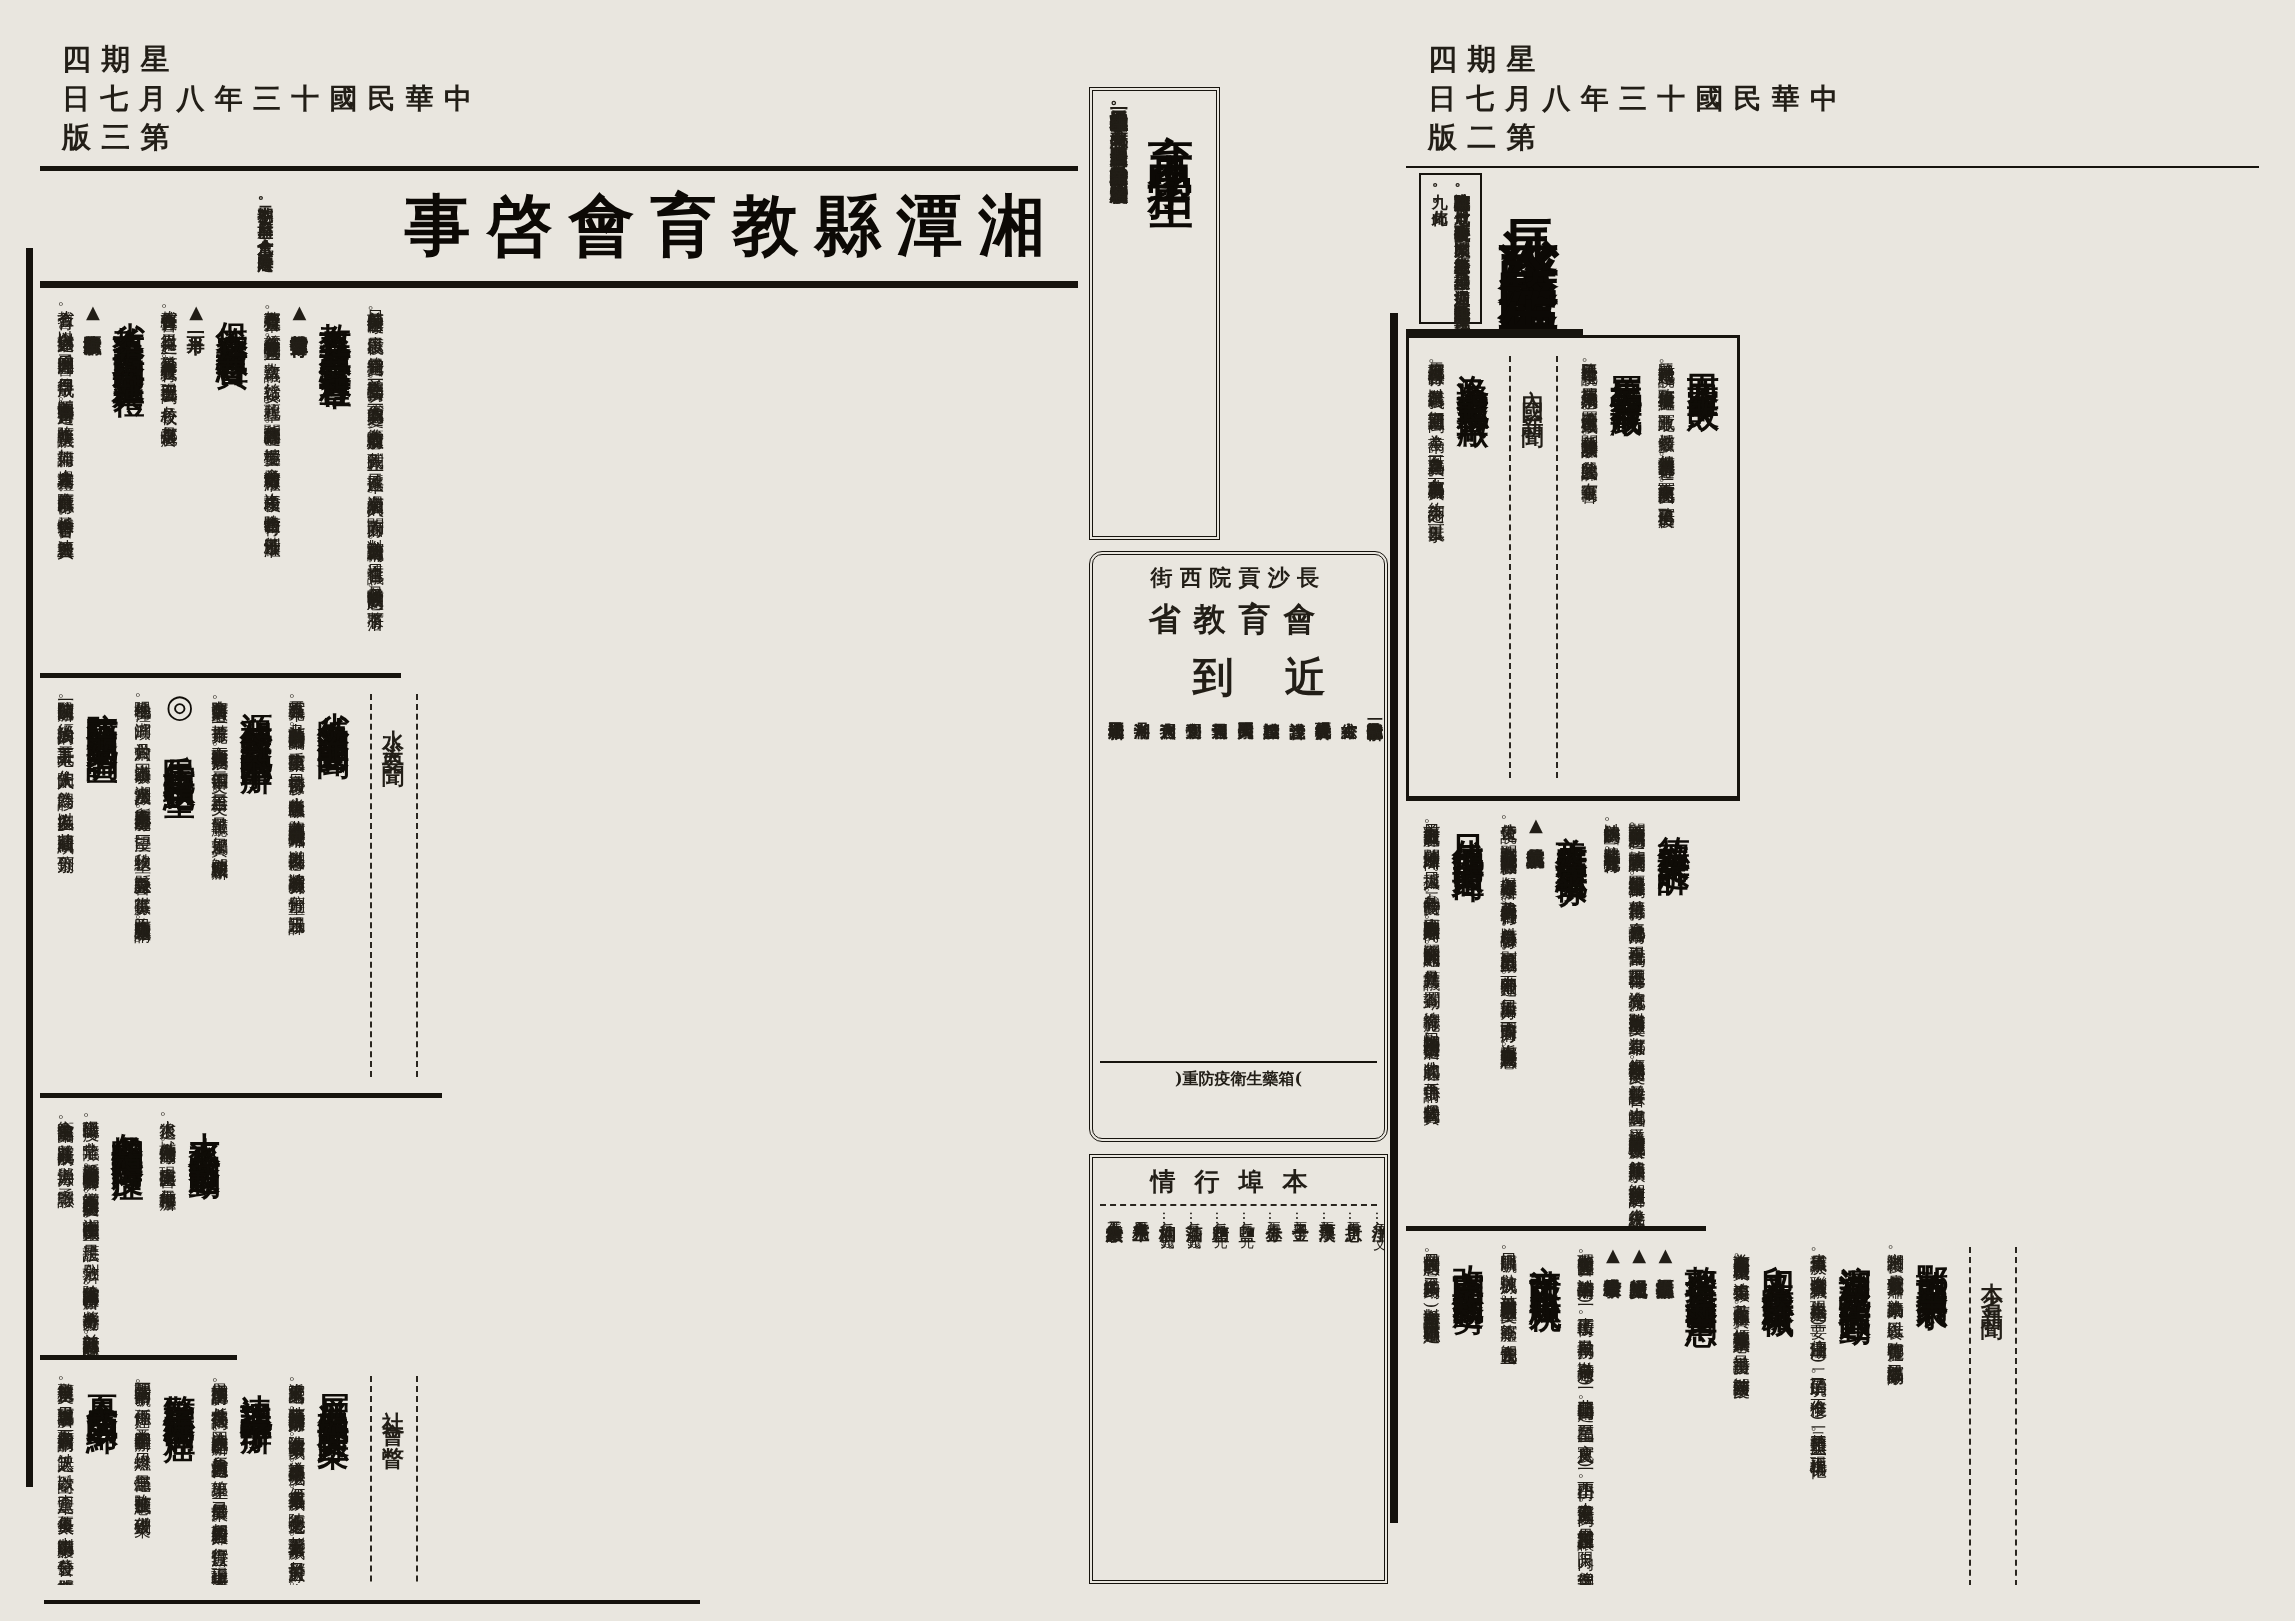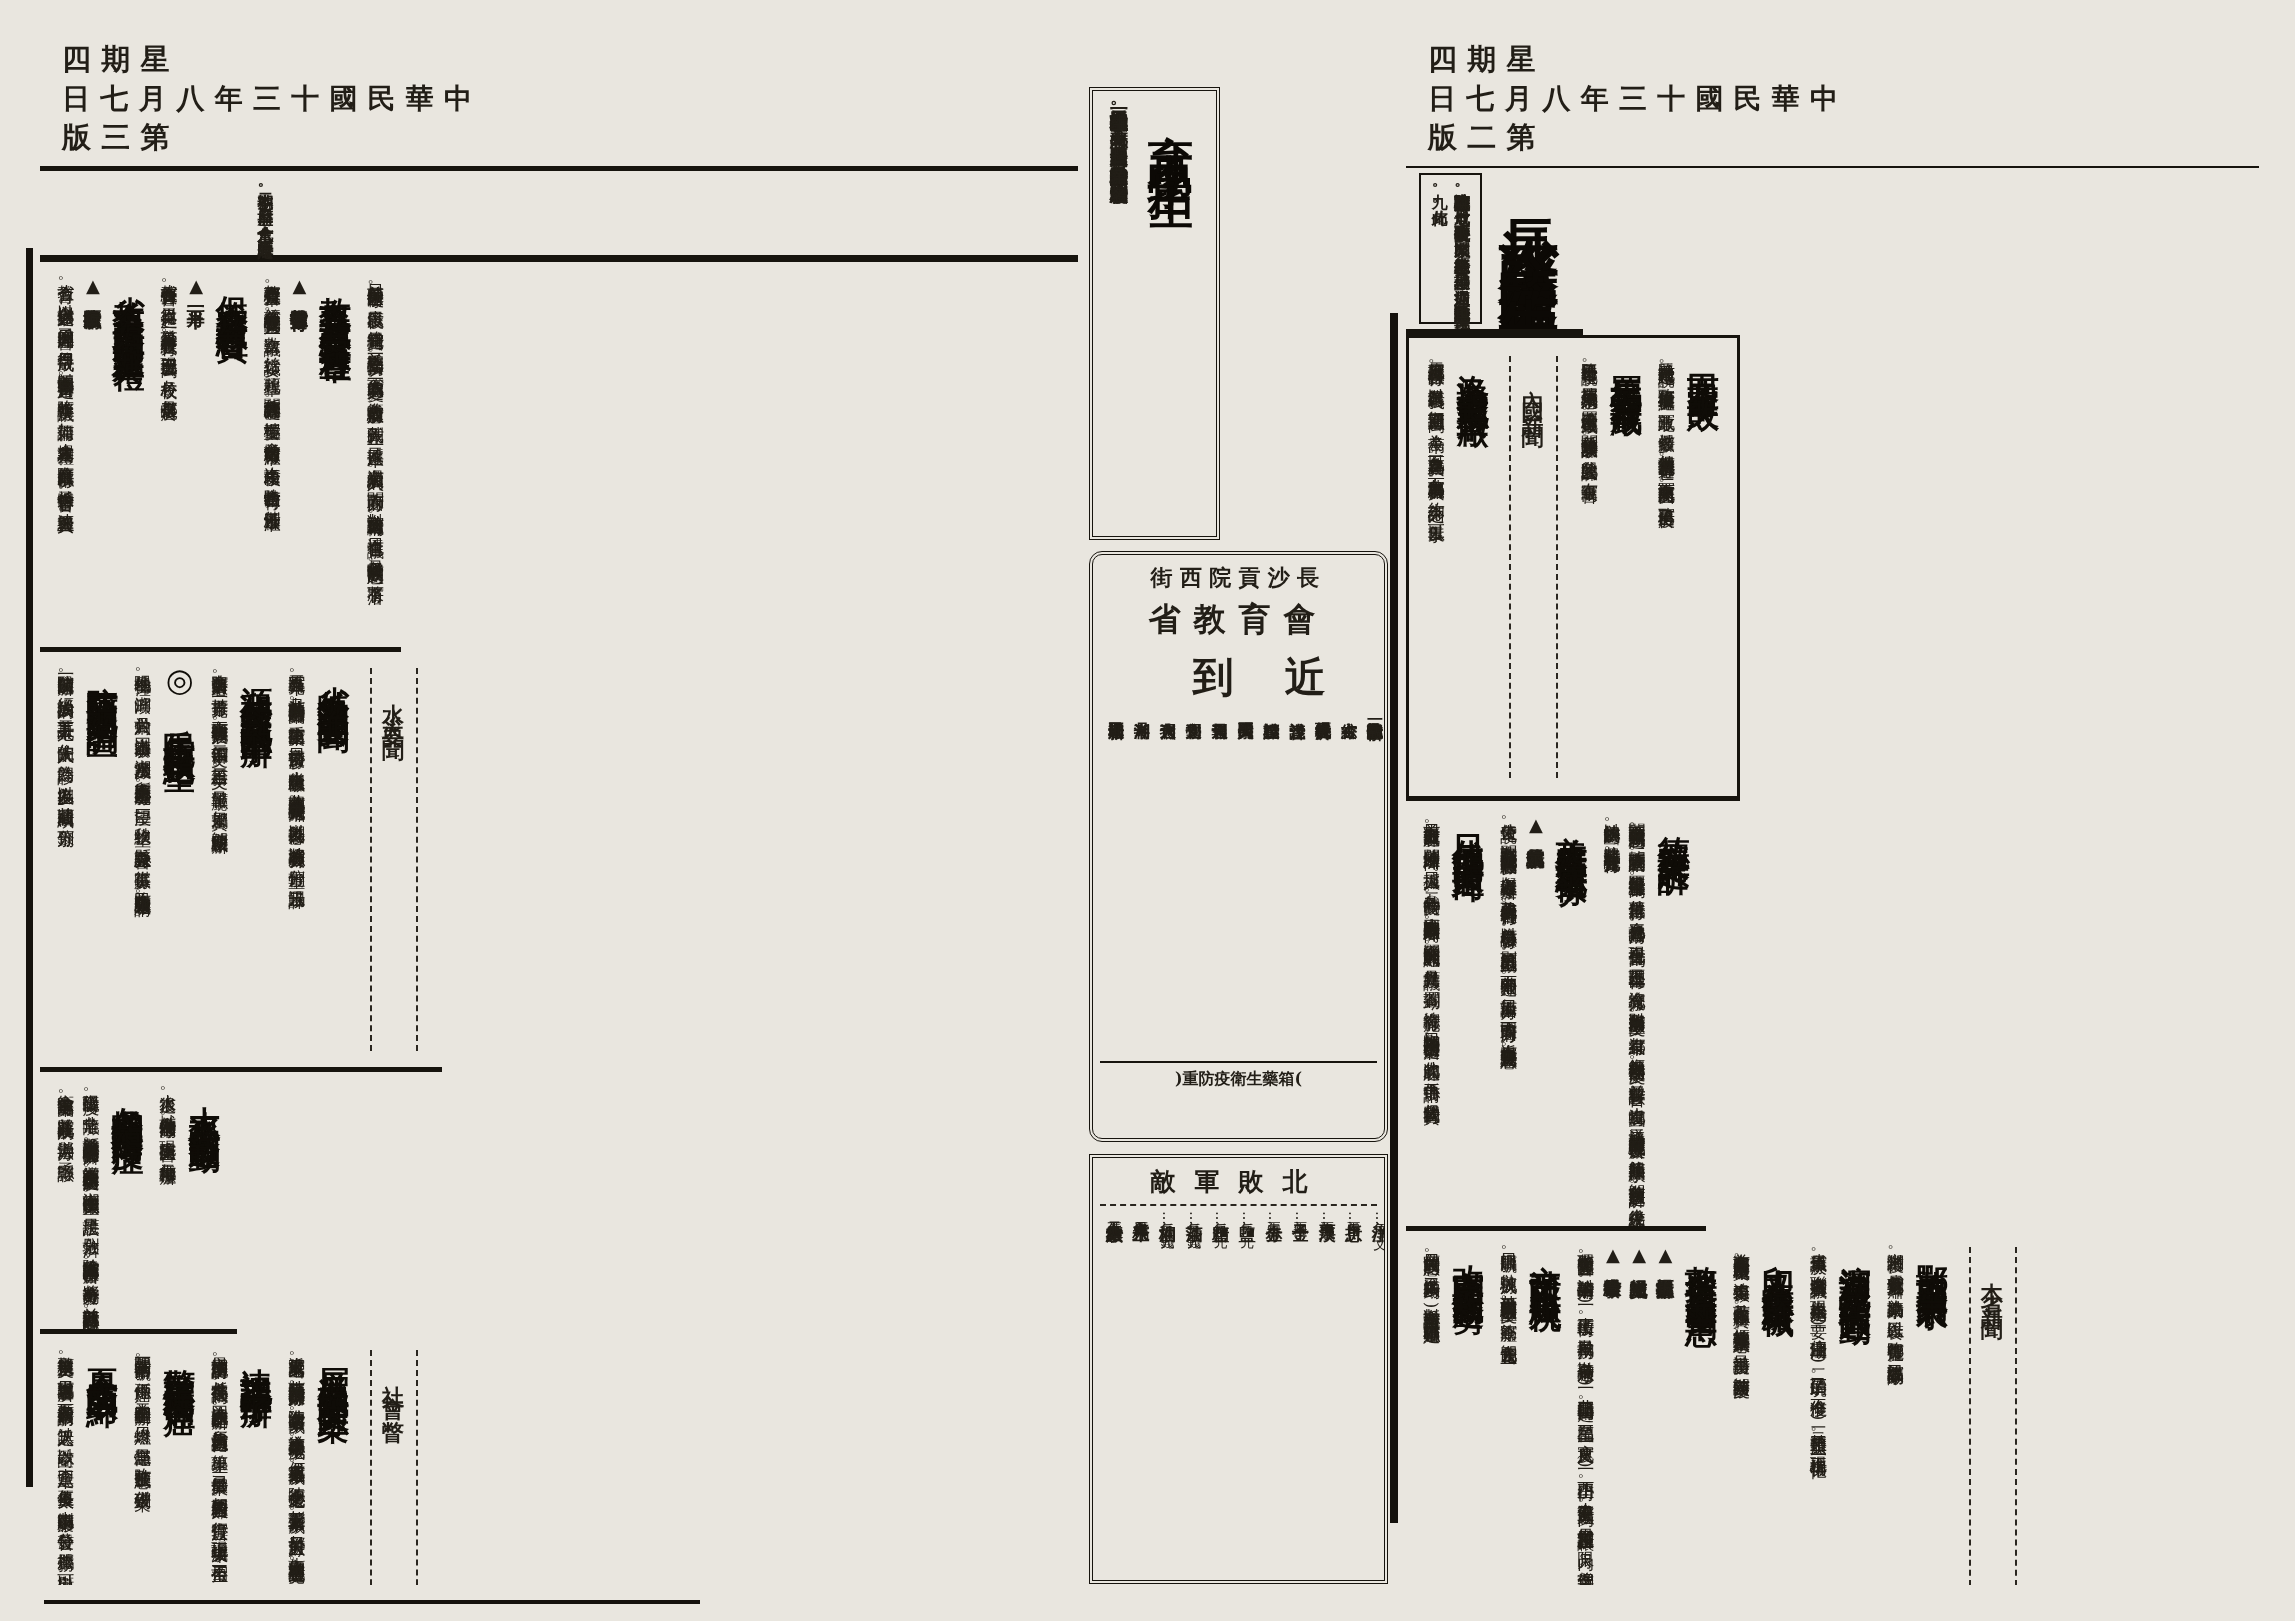--- a/index.html
+++ b/index.html
@@ -97,20 +97,21 @@
 <div class="page" id="page-left">
 
   <div class="pg-header">
     <span>四期星</span>
     <span class="date">日七月八年三十國民華中</span>
     <span>版三第</span>
   </div>
 
   <div class="banner-l">
     <span class="note v">本期二號。歷二日前。會八十一七一八。定陰曆五月午時。</span>
+    <span class="big-title">事啓會育教縣潭湘</span>
   </div>
 
   <div class="band" style="height:368px;">
     <article class="art">
       <p class="b">日前葉師長與唐鎮守使。一度表示以後。維長通電贊同。並委託荆監督接洽一切。省方面的空氣為之一變。簽名改憲者較前驟加。截到昨天止。據云已達八十。還有繼續加入的。聞政府方面。對於憲法會議如何籌備。連日也有會議。是各方睽睽注目的改憲問題。將有下落了。</p>
     </article>
     <article class="art">
       <h3 class="hl">教育界注意教育經費委員會章程</h3>
       <p class="kick">▲教育會催教育司備案</p>
       <p class="b">教育經費委員會章程。前經省立各校校長教育機關主管人。數次會議。始行議妥。此項章程。關係教育經費的基礎。極端重要。會前函送教育司核准。迄今尚未核覆。昨會特函教育司。催卽迅予核准云。</p>
@@ -200,21 +201,21 @@
       <div>晨報週刊</div>
       <div>文學週刊</div>
       <div>燕大週刊</div>
       <div>湖湘半月刊</div>
       <div>新民週報十五期</div>
     </div>
     <div class="h-rtl store-note">)重防疫衛生藥箱(</div>
   </div>
 
   <div class="box market-box">
-    <div class="h-rtl market-title">敵軍敗北</div>
+    <div class="h-rtl market-title">情行埠本</div>
     <div class="market-list">
 
       <div class="mi"><span class="n">小洋</span><span class="p">每角…文</span></div>
       <div class="mi"><span class="n">折息</span><span class="p">每千兩…</span></div>
       <div class="mi"><span class="n">漢票</span><span class="p">每兩換…</span></div>
       <div class="mi"><span class="n">金子</span><span class="p">每兩…</span></div>
       <div class="mi"><span class="n">赤金</span><span class="p">每兩…</span></div>
       <div class="mi"><span class="n">鹽</span><span class="p">每斤…元</span></div>
       <div class="mi"><span class="n">精鹽</span><span class="p">每斤…元</span></div>
       <div class="mi"><span class="n">茶油</span><span class="p">每斤…元錢</span></div>

